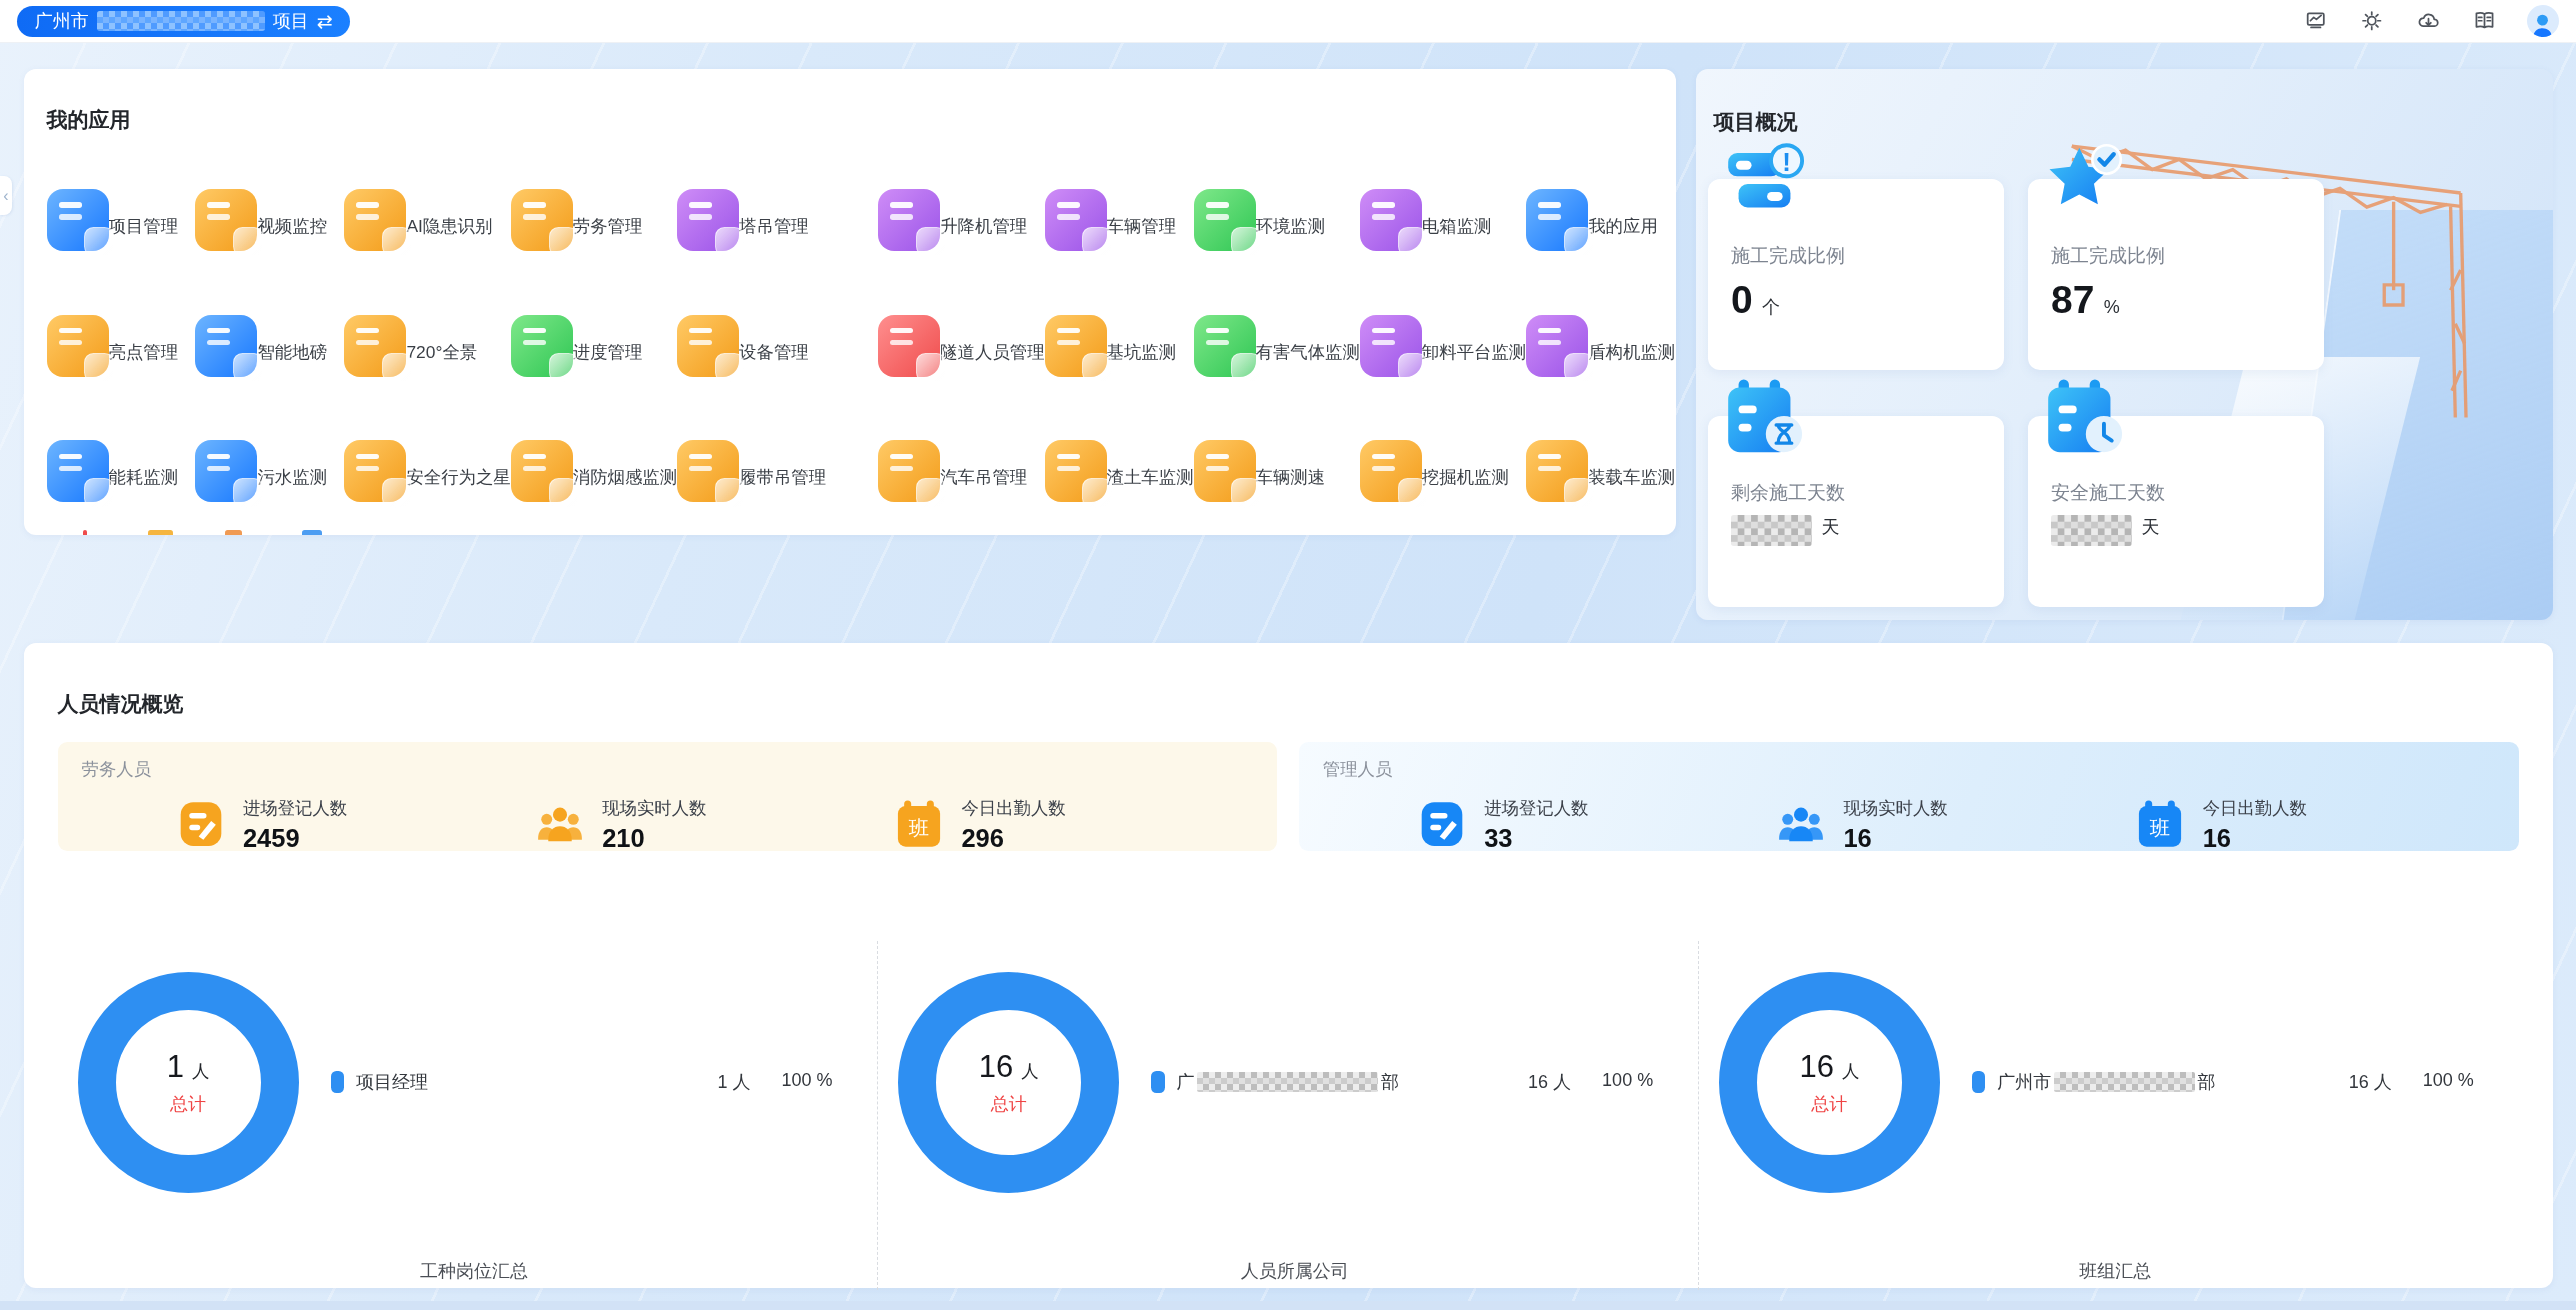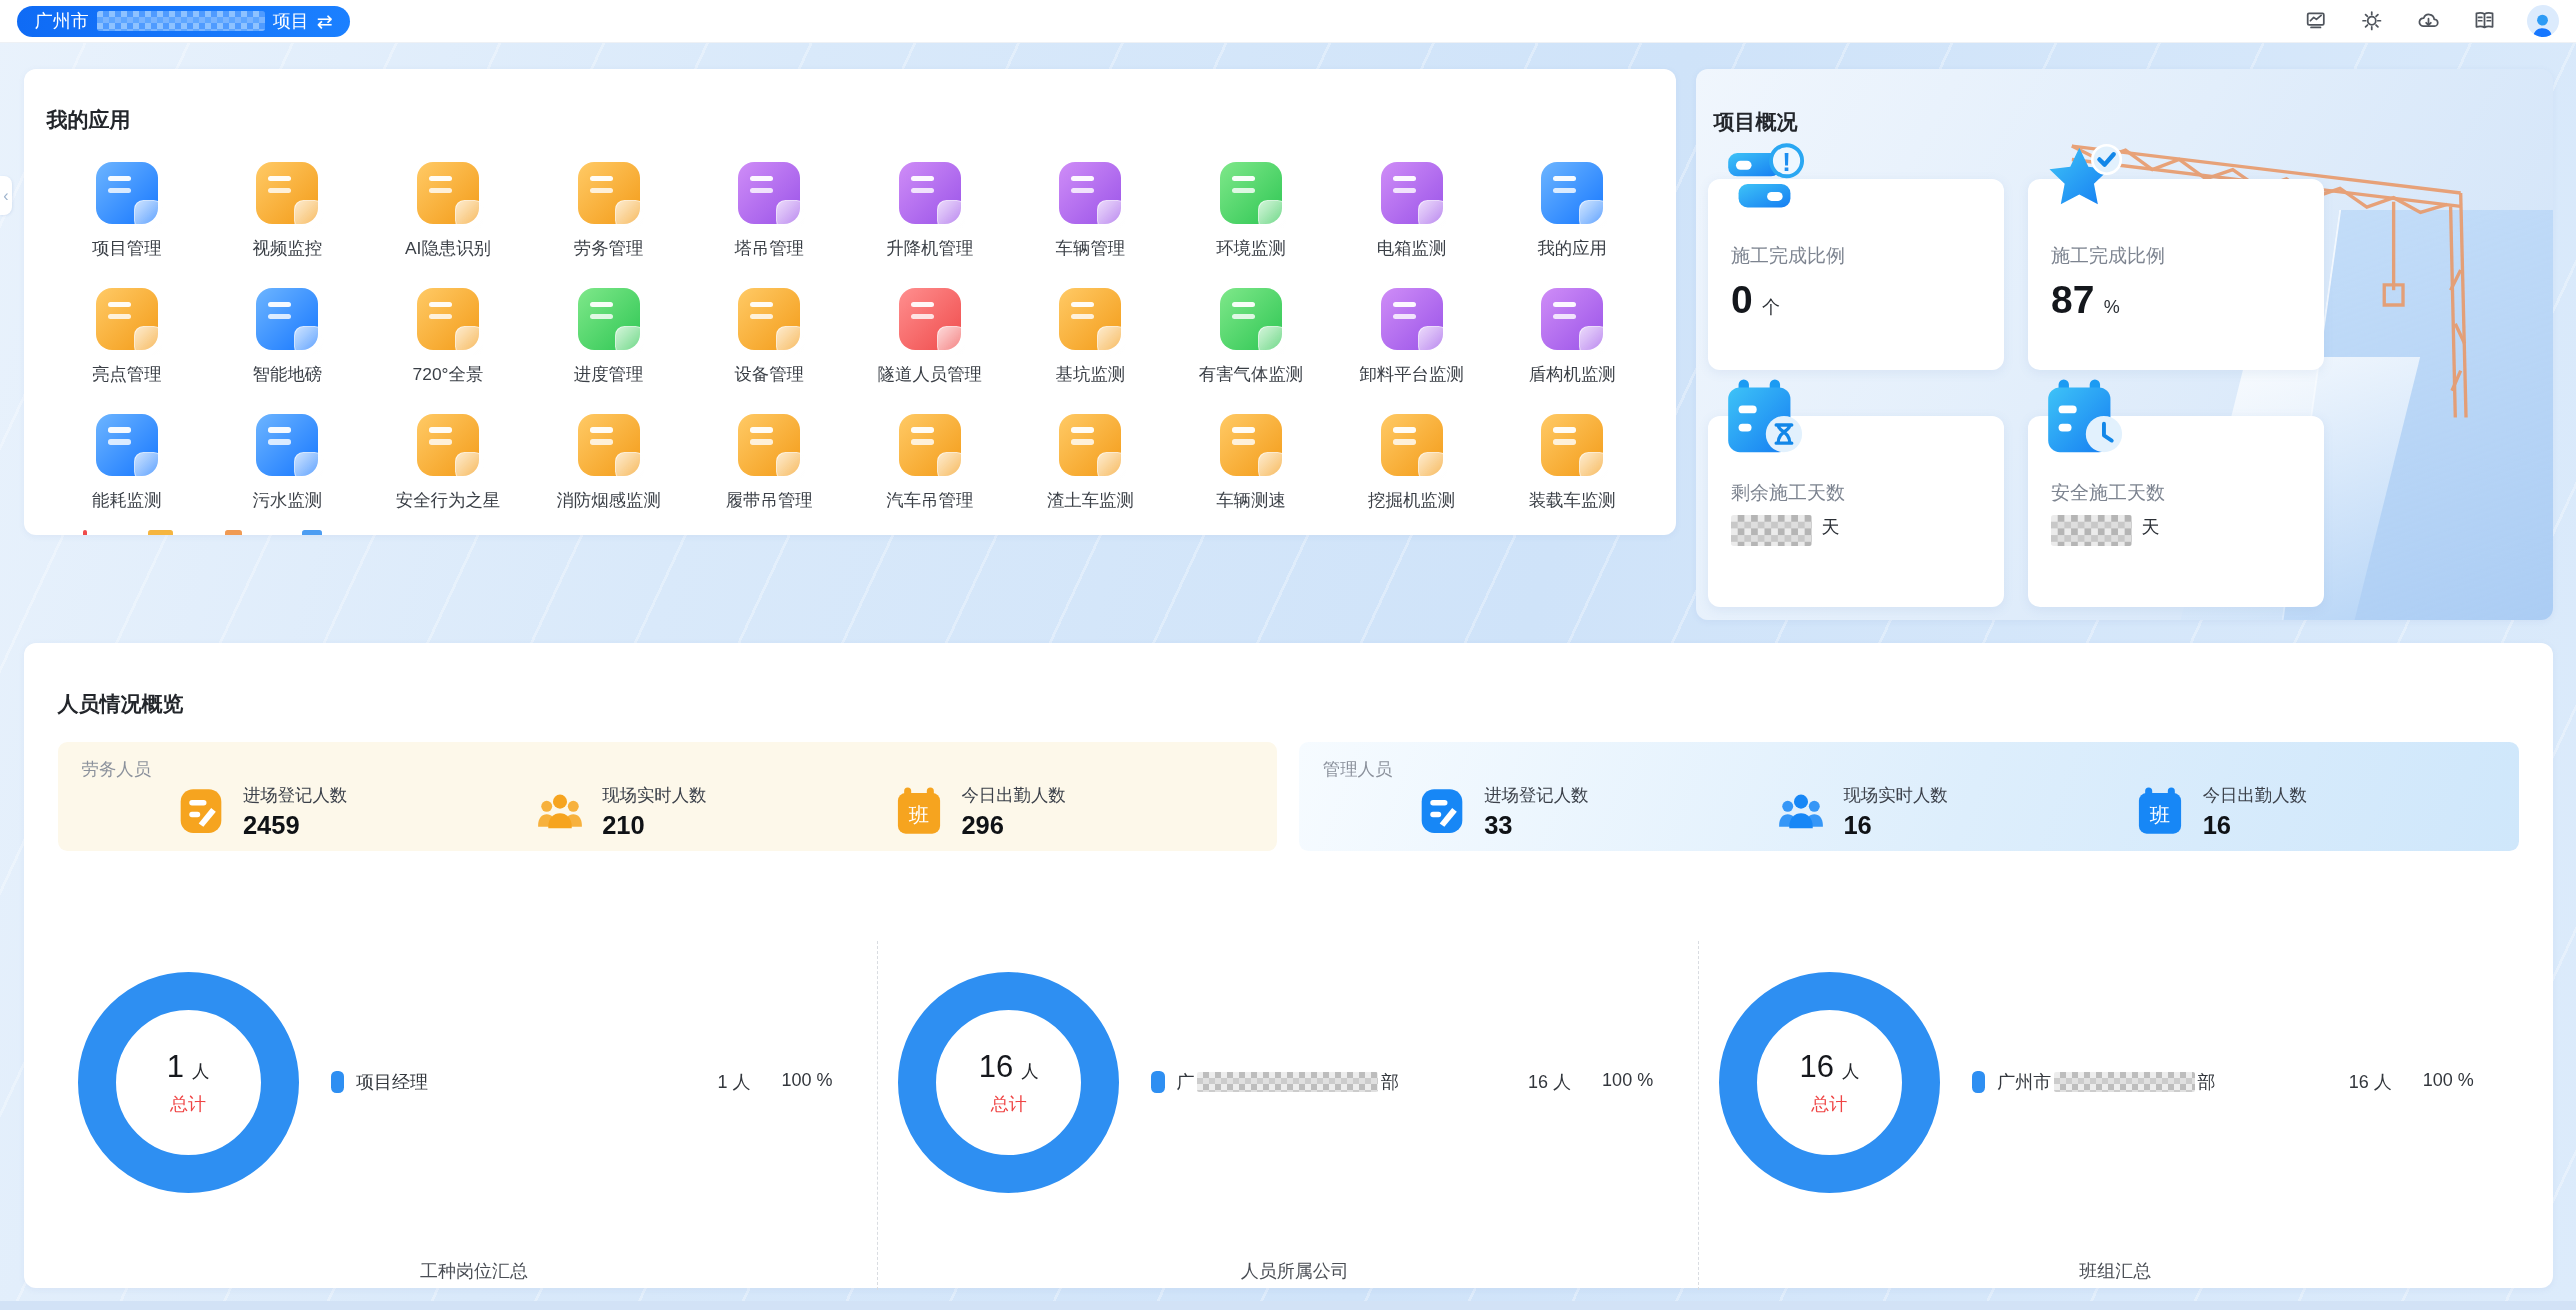--- a/index.html
+++ b/index.html
@@ -26,21 +26,21 @@
   .tb-btn svg{stroke:#4f545c;fill:none;stroke-width:2.6;stroke-linecap:round;stroke-linejoin:round;}
   .avatar{width:32px;height:32px;border-radius:50%;background:#dcebfd;display:flex;align-items:flex-end;justify-content:center;overflow:hidden;cursor:pointer;}
 
   
   .card{position:absolute;background:#fff;border-radius:12px;box-shadow:0 1.3px 6.7px rgba(80,120,180,.07);}
   .card-title{font-size:21px;font-weight:bold;color:#23262b;}
 
   
   .apps-card{left:23.5px;top:69px;width:1652px;height:466px;padding:20px 23px;box-sizing:border-box;overflow:hidden;}
   .apps-grid{display:grid;grid-template-columns:repeat(10,1fr);margin-top:20px;row-gap:2.7px;}
-  .app-item{display:flex;flex-direction:column;align-items:center;padding-top:8px;height:115px;cursor:pointer;}
+  .app-item{display:flex;flex-direction:row;align-items:center;padding-top:8px;height:115px;cursor:pointer;}
   .app-icon{width:62px;height:62px;border-radius:16px;position:relative;flex:none;}
   .app-icon::before{content:"";position:absolute;left:12px;top:13.4px;width:23px;height:5.4px;border-radius:2.7px;
     background:rgba(255,255,255,.95);box-shadow:0 12px 0 rgba(255,255,255,.8);}
   .app-icon::after{content:"";position:absolute;right:-5.4px;bottom:-5.4px;width:29.5px;height:29.5px;border-radius:9.4px;
     background:linear-gradient(135deg,rgba(255,255,255,.75),rgba(255,255,255,.22));
     border:1.3px solid rgba(255,255,255,.65);box-sizing:border-box;}
   .app-icon.blue{background:linear-gradient(135deg,#6db5ff,#1677ff);}
   .app-icon.orange{background:linear-gradient(135deg,#ffca66,#f39b18);}
   .app-icon.purple{background:linear-gradient(135deg,#cf8df7,#9a53e8);}
   .app-icon.green{background:linear-gradient(135deg,#7fe88a,#2ec653);}
@@ -76,21 +76,21 @@
     background:conic-gradient(#b5b5b5 25%,#dedede 0 50%,#c8c8c8 0 75%,#ebebeb 0) 0 0/13.4px 13.4px;}
   .ov-card.censored-value .ov-censored{display:inline-block;}
 
   
   .personnel-card{left:23.5px;top:643px;width:2529px;height:645px;padding:29.5px 34px;box-sizing:border-box;}
   .group-row{display:flex;gap:21.5px;margin-top:24px;}
   .group{flex:1;height:109px;border-radius:9.4px;padding:14.8px 24px;box-sizing:border-box;}
   .group.labor{background:#fdf8ea;}
   .group.mgmt{background:linear-gradient(110deg,#f6fbff 0%,#ddeefc 55%,#cfe7fb 100%);}
   .group-label{font-size:17.4px;color:#8b919c;}
-  .stats{display:grid;grid-template-columns:1fr 1fr 1fr;padding-left:94px;margin-top:2px;}
+  .stats{display:grid;grid-template-columns:1fr 1fr 1fr;padding-left:94px;margin-top:15px;}
   .stat{display:flex;align-items:center;gap:17.4px;}
   .stat-icon{width:50px;height:50px;flex:none;}
   .labor .stat-icon{color:#f6a41f;}
   .mgmt .stat-icon{color:#1787f6;}
   .stat-label{font-size:17.4px;color:#3c414a;}
   .stat-value{font-size:25.5px;font-weight:bold;color:#0f1216;margin-top:4px;}
 
   .tabs{display:flex;gap:40px;margin-top:48px;}
   .tab{font-size:18px;color:#a8aeb8;cursor:pointer;}
   .tab.active{color:#2c3138;}

